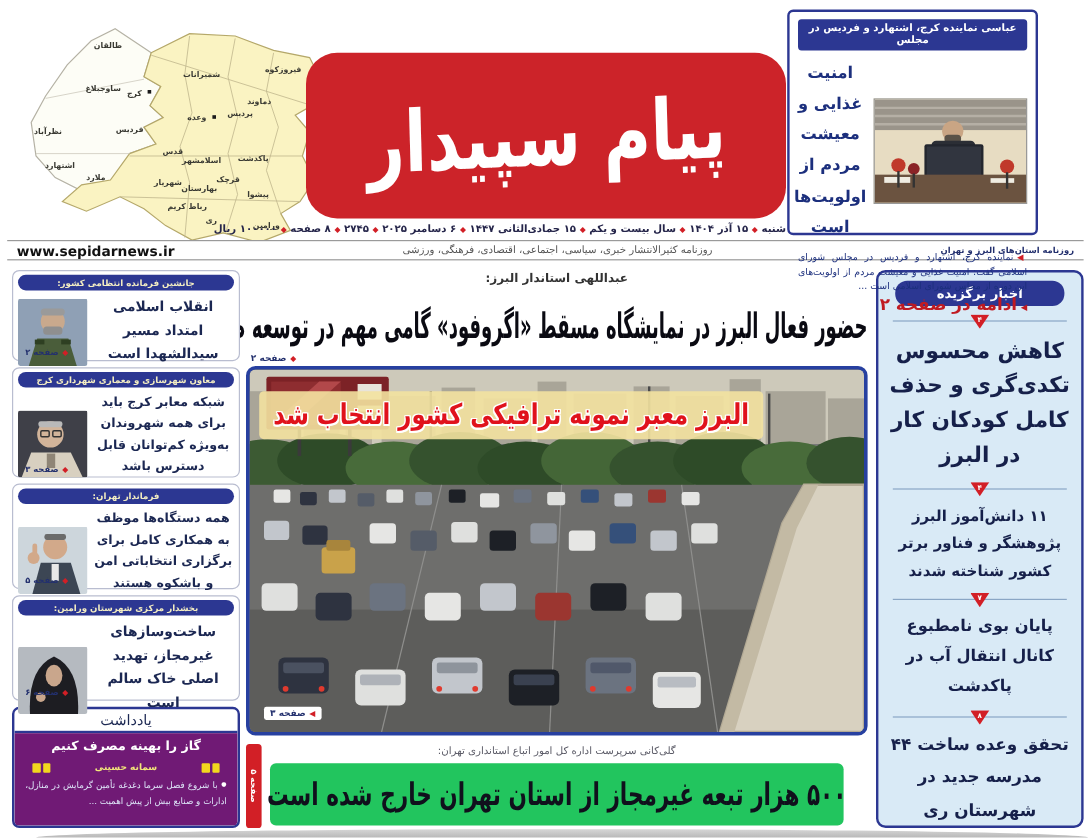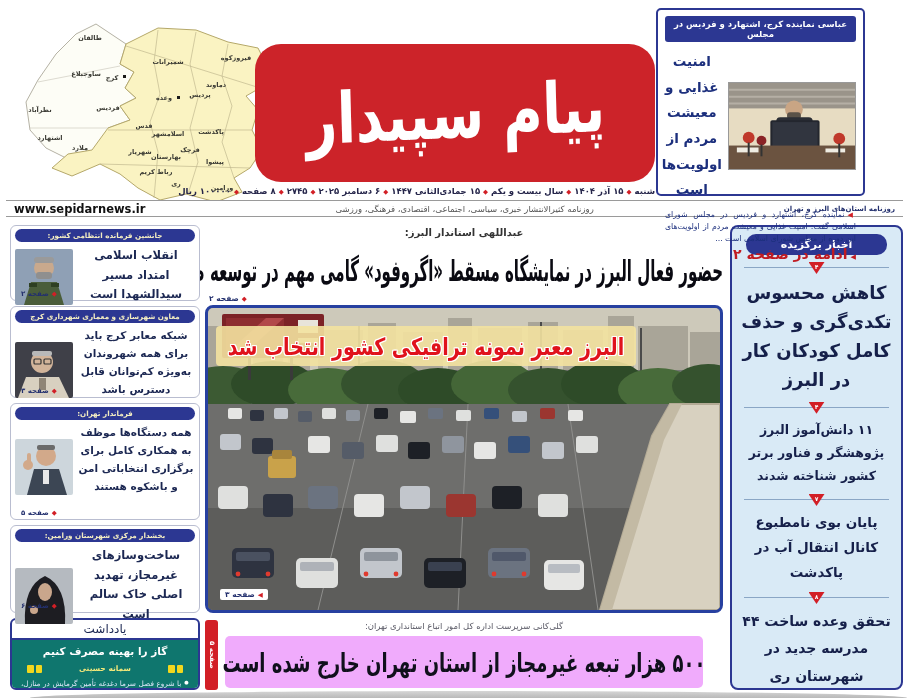--- a/index.html
+++ b/index.html
@@ -63,21 +63,21 @@
   .pagelabel{position:absolute;left:12px;bottom:10px;background:#fff;padding:1px 5px;border-radius:2px;
     font-size:7.5px;font-weight:bold;color:#23306e}
   .pagelabel::before{content:"◀";color:var(--accent_red,#d21f26);margin-left:3px;font-size:6.5px}
 
   
   .bottom{position:absolute;left:205px;top:618px;width:518px;height:76px}
   .bottom .tab{position:absolute;left:0;top:2px;width:13px;height:70px;background:var(--accent_red,#d21f26);
     border-radius:3px;color:#fff;font-size:7px;font-weight:bold;writing-mode:vertical-rl;
     display:flex;align-items:center;justify-content:center}
   .bottom .bkicker{font-size:8.5px;color:#5a5a66;text-align:center;padding-top:3px}
-  .bottom .band{margin:5px 20px 0 20px;height:52px;background:#f0abfc;border-radius:5px;
+  .bottom .band{margin:5px 20px 0 20px;height:52px;background:#22c55e;border-radius:5px;
     display:flex;align-items:center;justify-content:center;overflow:visible}
   .bottom .btxt{font-size:18px;font-weight:800;color:#10101c;white-space:nowrap;transform:scaleY(1.45)}
 
   
   .rcol{position:absolute;left:730px;top:225px;width:173px;height:465px;overflow:hidden;
     background:var(--light_blue,#d9eaf6);border:2px solid var(--navy,#2c3792);border-radius:8px;padding:7px 8px}
   .rcol .rhdr{background:var(--navy,#2c3792);border-radius:10px;color:#fff;font-size:11px;font-weight:bold;
     text-align:center;padding:4px 0;margin:0 6px}
   .divider{position:relative;height:15px;margin:6px 0 2px}
   .divider .dline{position:absolute;top:6px;left:4px;right:4px;border-top:1px solid #8aa6c5}
@@ -97,21 +97,21 @@
     text-align:center;padding:2px 0;margin-bottom:4px;white-space:nowrap;overflow:hidden}
   .card .crow{display:flex;gap:4px;align-items:flex-end}
   .card .htxt{flex:1;font-size:11.5px;font-weight:bold;color:#1b2752;line-height:1.7;text-align:center}
   .card .ph{width:58px;height:56px;flex:none;border-radius:2px;overflow:hidden}
   .card .cpg{position:absolute;left:10px;bottom:2px;font-size:7px;font-weight:bold;color:#23306e}
 
   .note{flex:1;border:2px solid var(--navy,#2c3792);border-radius:6px;overflow:hidden;background:#fff;
     display:flex;flex-direction:column}
   .note .nhdr{color:#1b2752;font-weight:normal;font-size:12px;text-align:center;padding:2px 0;
     border-bottom:2px solid var(--navy,#2c3792)}
-  .note .nbody{flex:1;background:#0f766e;color:#fff;padding:4px 9px 3px}
+  .note .nbody{flex:1;background:#701a75;color:#fff;padding:4px 9px 3px}
   .nbody .ntitle{text-align:center;font-size:10.5px;font-weight:bold;margin-top:1px}
   .nbody .nauth{display:flex;align-items:center;justify-content:space-between;margin:7px 6px 5px;
     font-size:7.5px;color:#f3e87a;font-weight:bold}
   .qico{width:15px;height:8px;display:flex;gap:2px}
   .qico i{flex:1;background:#f2d71e;border-radius:1px}
   .nbody .ntext{font-size:7.3px;line-height:1.75;color:#dfe8fa;text-align:justify}
   .nbody .ntext::before{content:"●";color:#fff;font-size:5px;margin-left:3px;vertical-align:2px}
 
   .page-shadow{position:absolute;left:30px;right:2px;bottom:0;height:7px;border-radius:50%/100% 100% 0 0;
     background:linear-gradient(#d6d6d6,#b9b9b9)}
@@ -399,21 +399,21 @@
             <rect x="19" y="17" width="7" height="5" rx="1" fill="none" stroke="#333" stroke-width="1.2"></rect>
             <rect x="29" y="17" width="7" height="5" rx="1" fill="none" stroke="#333" stroke-width="1.2"></rect>
             <polygon points="3,56 11,35 44,35 54,56" fill="#d8d0c0"></polygon>
             <rect x="24" y="36" width="7" height="12" fill="#8f8576"></rect>
           </svg>
         </div>
       </div>
       <div class="cpg pgref-ico">صفحه ۳</div>
     </div>
 
-    <div class="card" style="height:117px">
+    <div class="card" style="height:88px">
       <div class="chdr">فرماندار تهران:</div>
       <div class="crow">
         <div class="htxt" style="font-size:10.5px">همه دستگاه‌ها موظف به همکاری کامل برای برگزاری انتخاباتی امن و باشکوه هستند</div>
         <div class="ph">
           <svg viewBox="0 0 58 56" width="100%" height="100%" preserveAspectRatio="none">
             <rect width="58" height="56" fill="#cdd6dc"></rect>
             <circle cx="31" cy="17" r="10" fill="#d2a98a"></circle>
             <rect x="22" y="6" width="18" height="5" rx="2" fill="#6b6b6b"></rect>
             <polygon points="12,56 19,30 44,30 52,56" fill="#3c4654"></polygon>
             <rect x="28" y="31" width="6" height="14" fill="#e8e8e8"></rect>

